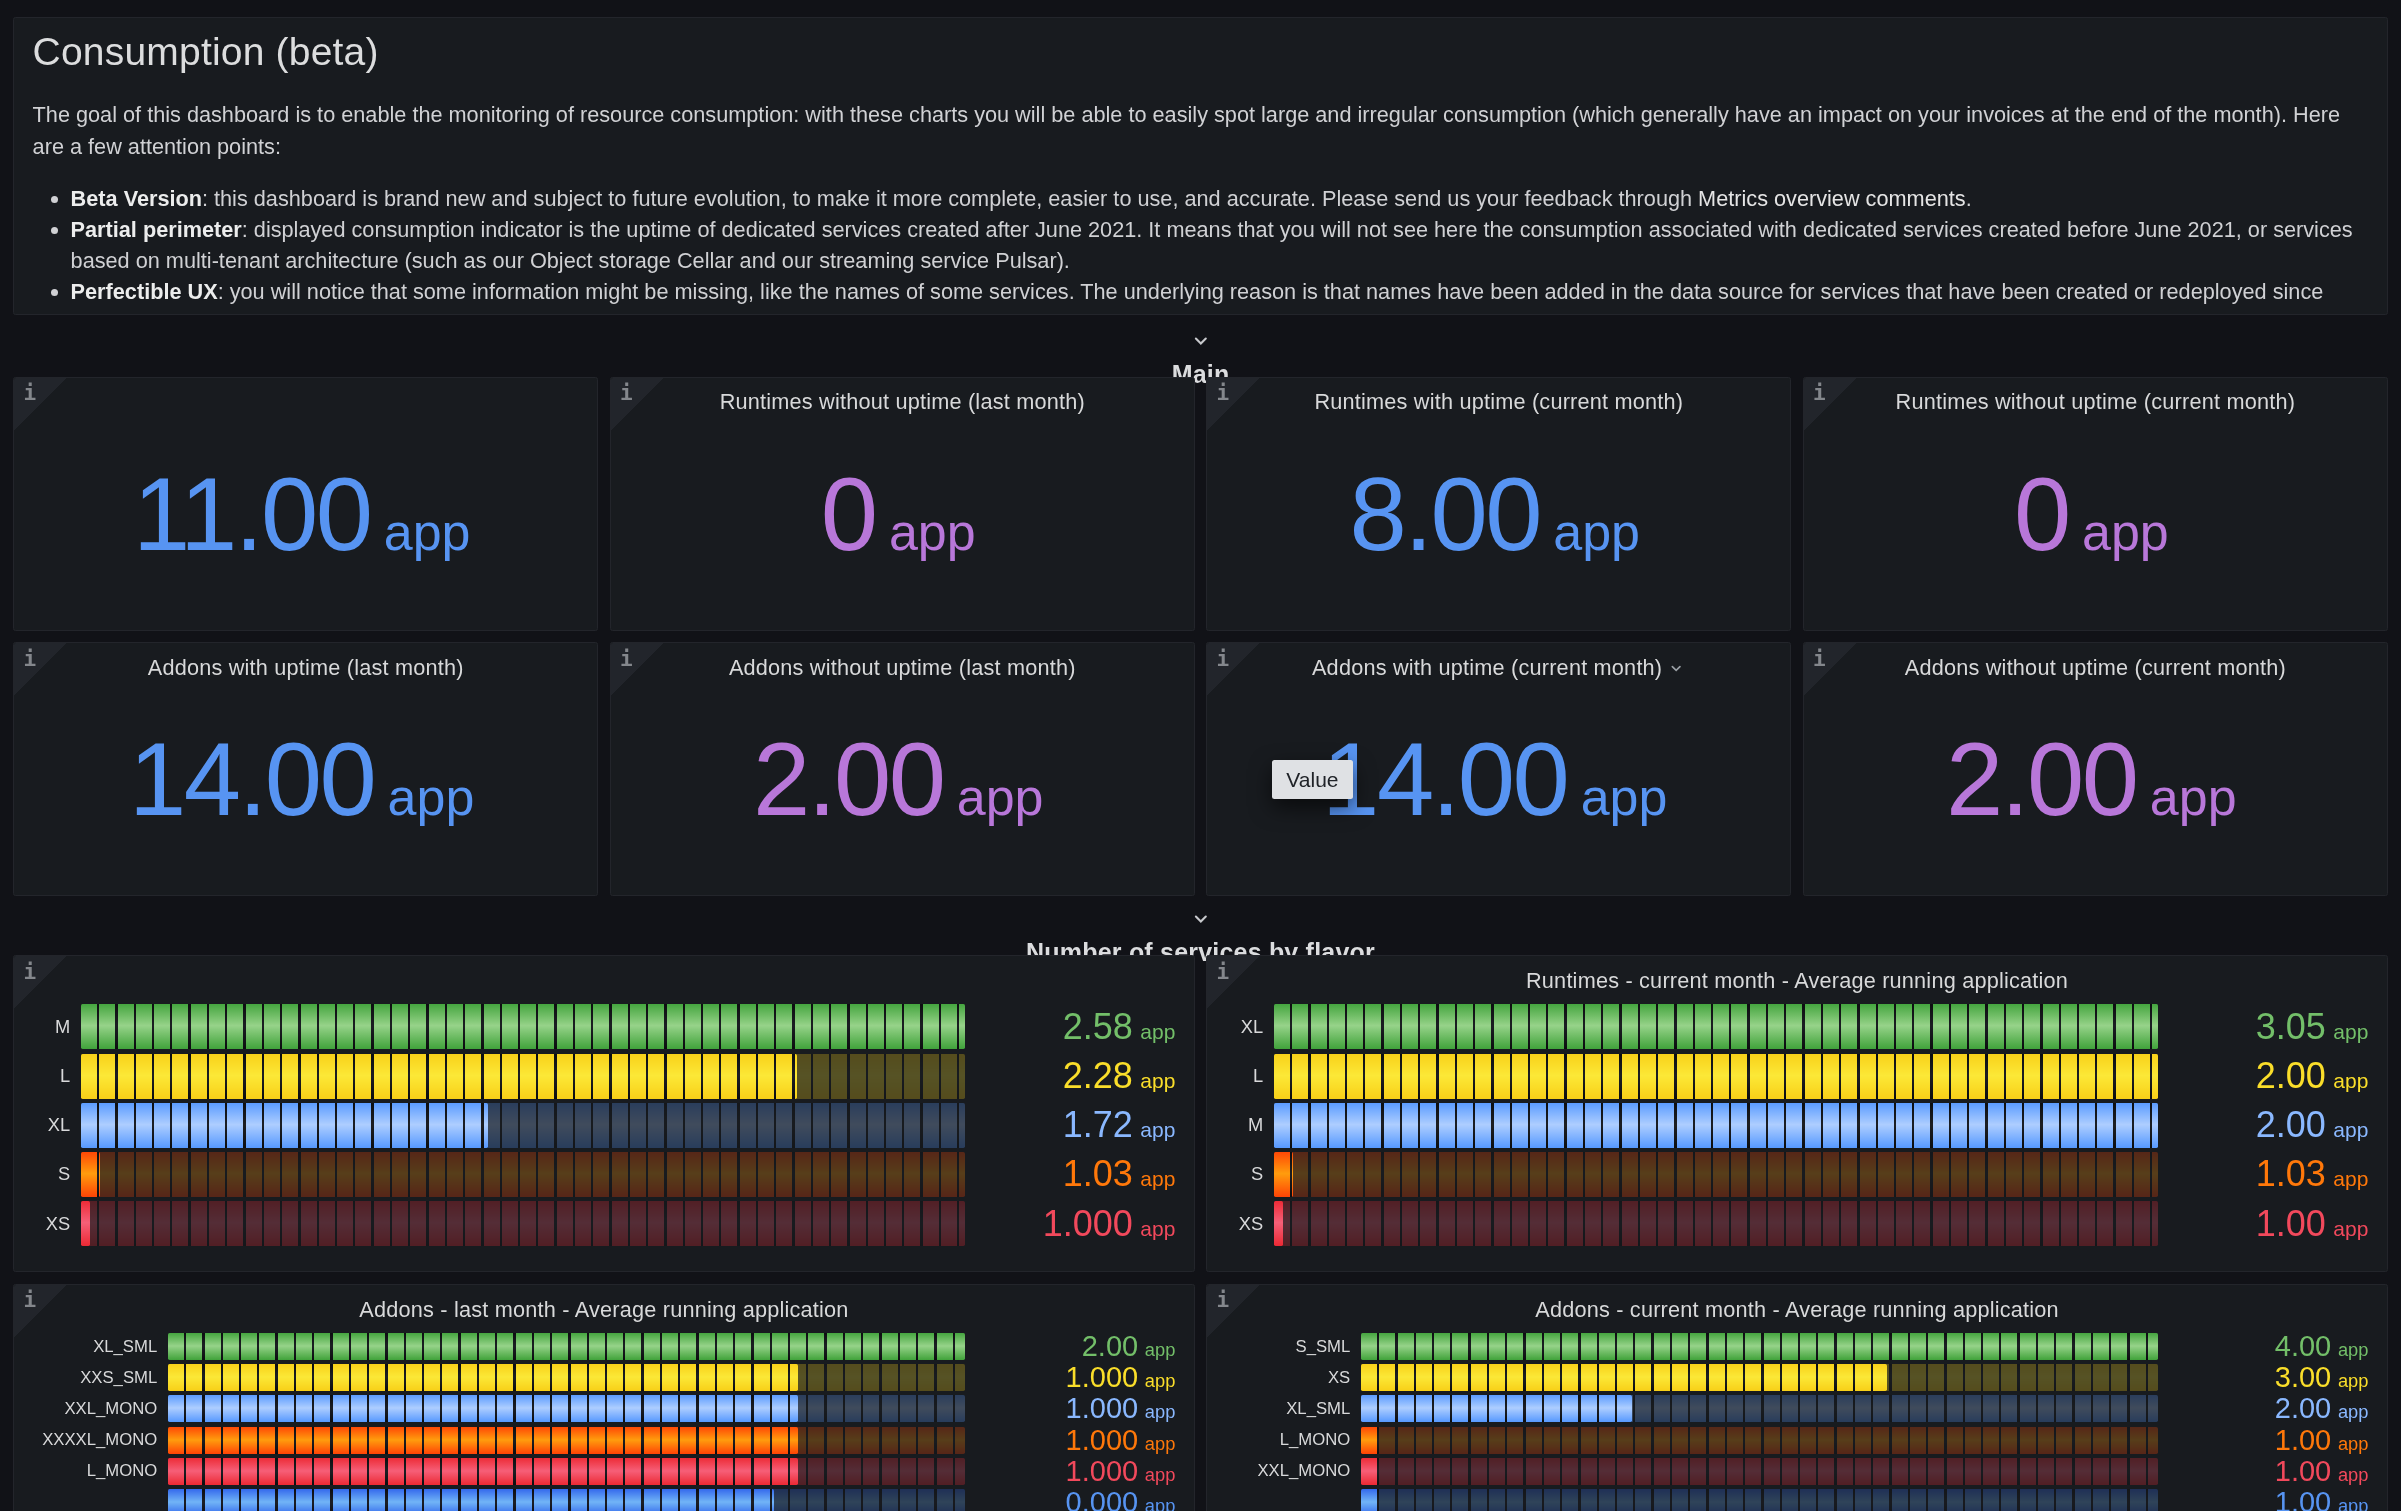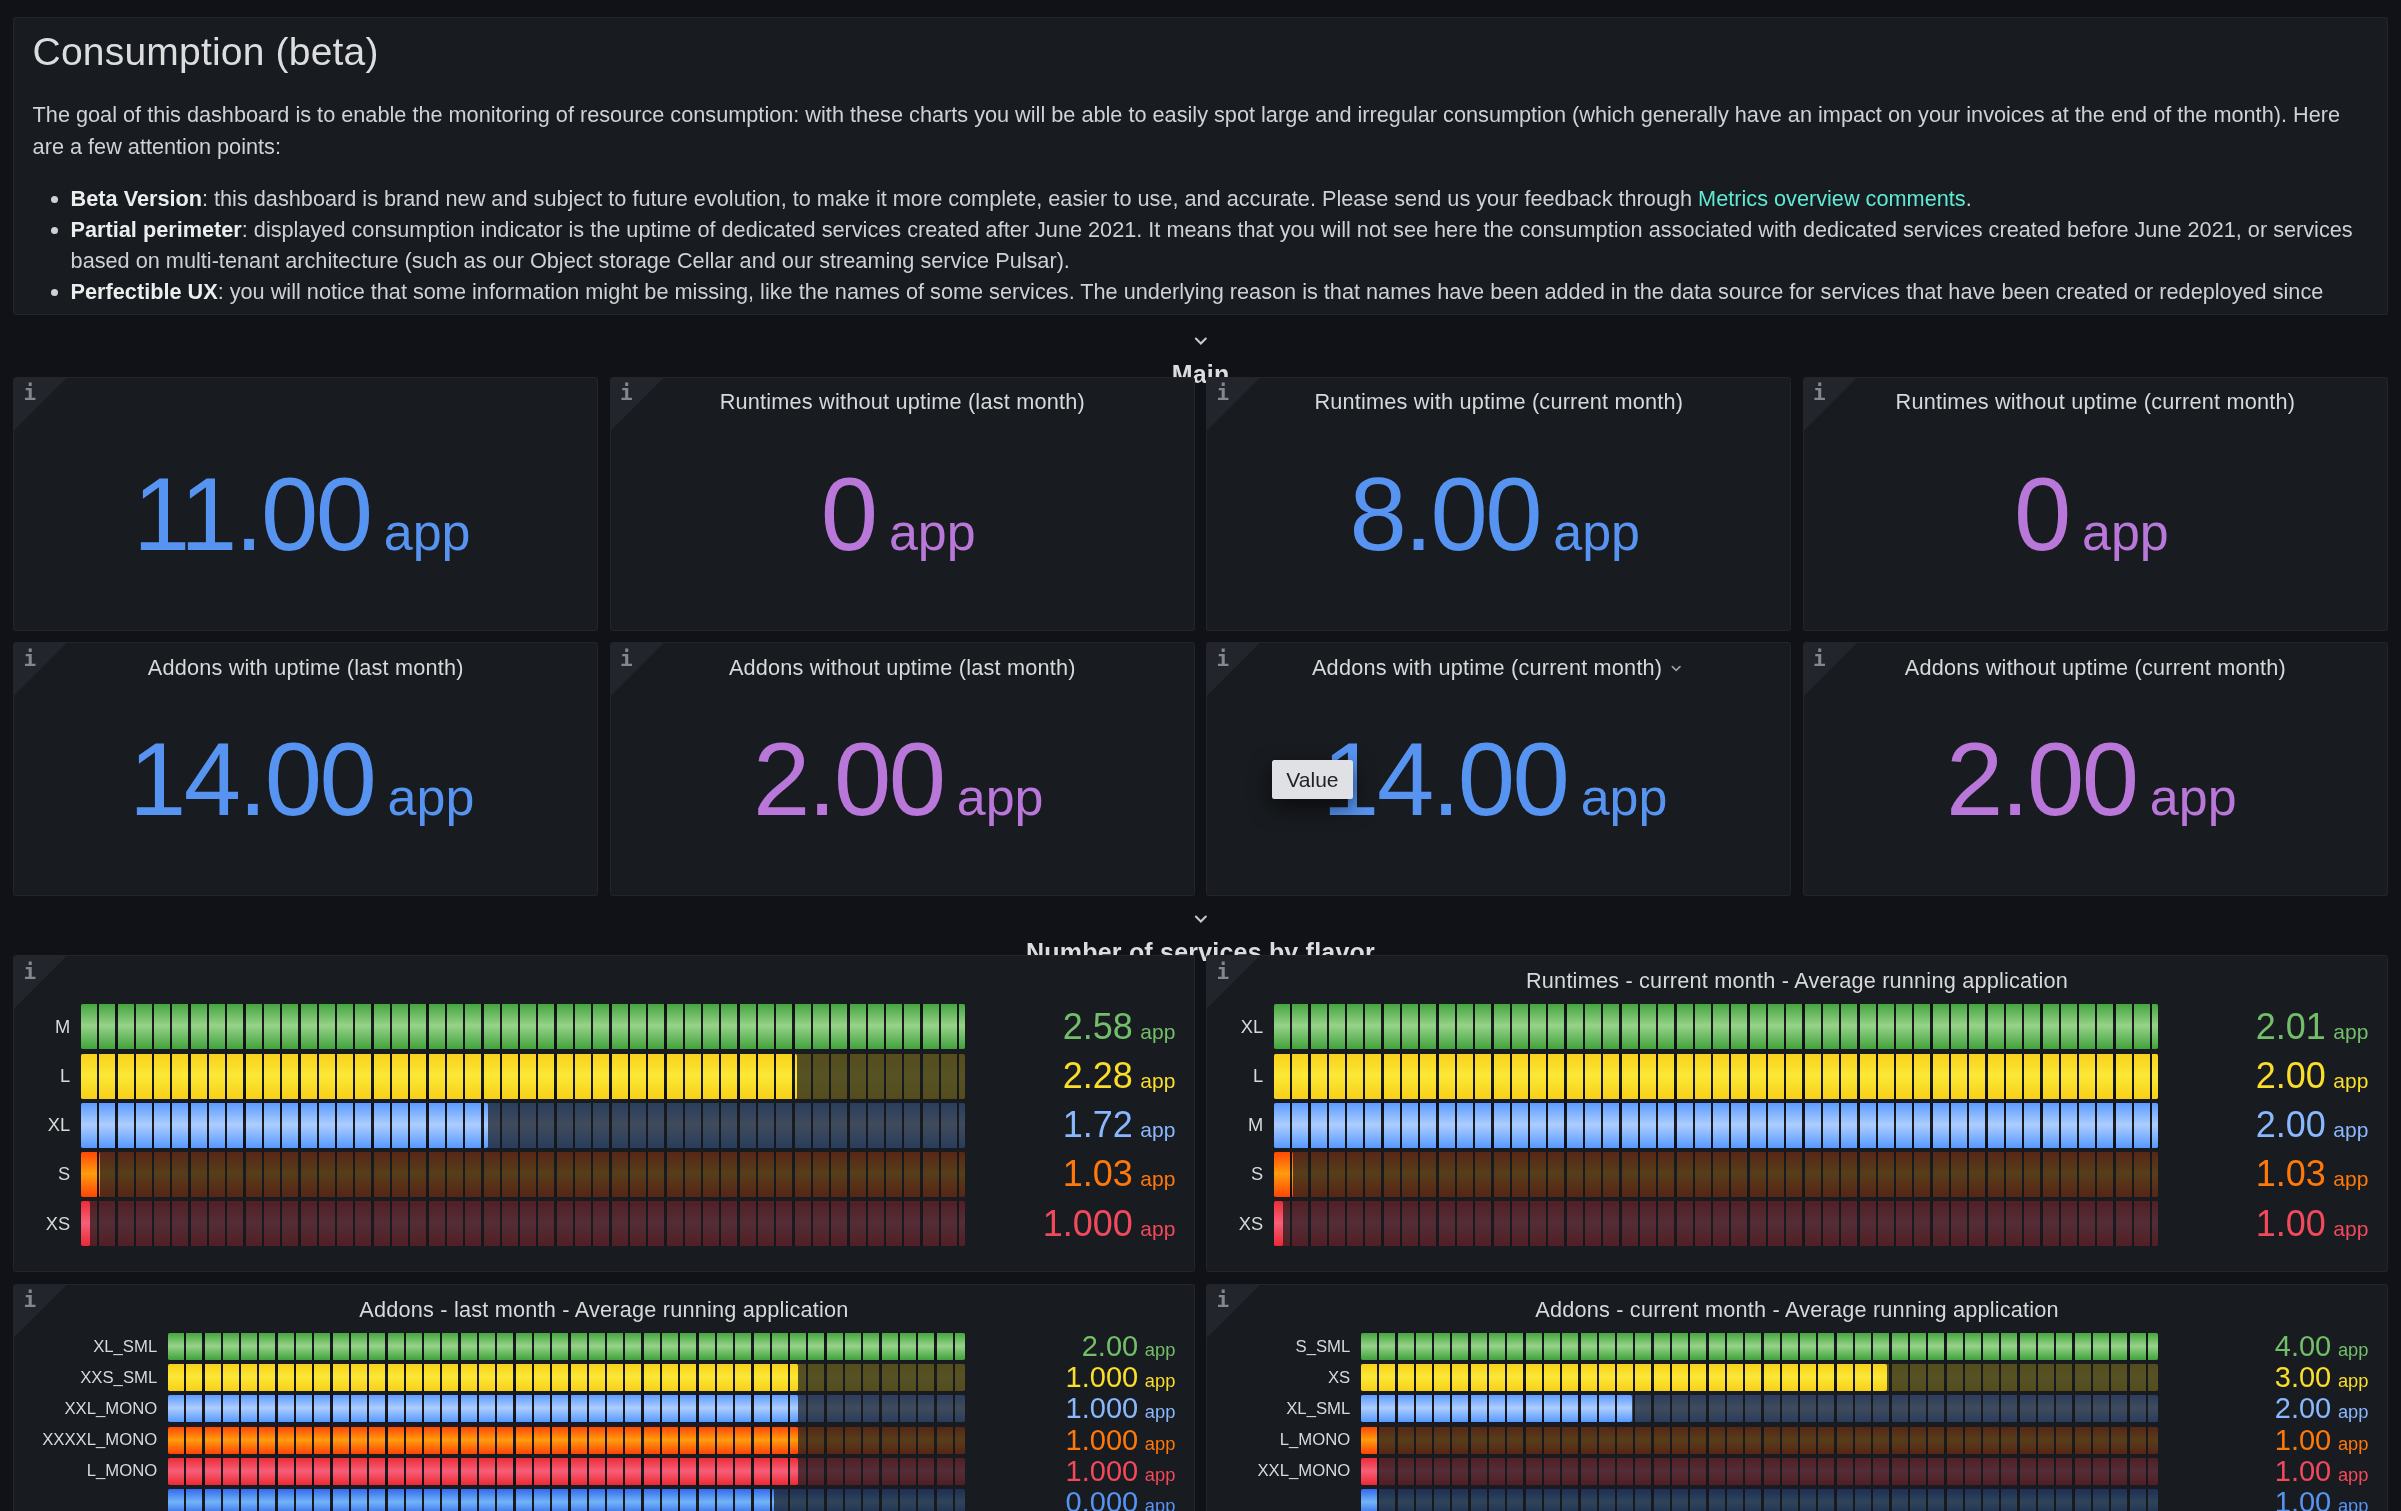--- a/index.html
+++ b/index.html
@@ -13,21 +13,21 @@
   .text-panel {
     margin:16.7px 13.3px 0; height:298px; overflow:hidden;
     background:#181b1f; border:0.8px solid #23252b; border-radius:2.5px;
     padding:10px 21.7px 0 18.3px;
   }
   .dash-title { font-size:39px; font-weight:500; color:#dcddde; line-height:48px; letter-spacing:0.2px; }
   .dash-desc { margin-top:23px; font-size:21.7px; line-height:32px; color:#d0d1d4; }
   .dash-bullets { margin-top:20px; padding-left:38px; font-size:21.7px; line-height:31px; color:#d0d1d4; }
   .dash-bullets li::marker { color:#d0d1d4; }
   .dash-bullets b { color:#eceded; }
-  .link { color:#5eead4; text-decoration:none; cursor:pointer; }
+  .link { color:#e5e5e5; text-decoration:none; cursor:pointer; }
   
   .row-header { display:flex; align-items:center; gap:8.3px; margin:15px 13.3px 10px; height:37px; cursor:pointer;flex-direction:column; }
   .row-header .chev { display:flex; align-items:center; }
   .row-header span.lbl { font-size:25px; font-weight:700; color:#dbdcde; letter-spacing:0.2px; }
   
   .panel-grid { display:flex; gap:11.7px; margin:0 13.3px; }
   .panel-grid.mt { margin-top:11.7px; }
   .panel {
     position:relative; flex:1; background:#181b1f;
     border:0.8px solid #23252b; border-radius:2.5px;
@@ -235,21 +235,21 @@
         <span class="i">i</span>
       </div>
     <div class="panel-title">Runtimes - current month - Average running application</div>
     <div class="bg-rows">
       <div class="bg-row">
         <div class="bg-label">XL</div>
         <div class="bg-bar" style="--c: #73BF69;">
             <div class="track dim"></div>
             <div class="track lit" style="width: 100%;"></div>
           </div>
-        <div class="bg-value" style="--c: #73BF69;"><span class="num">2.01</span><span class="unit">app</span></div>
+        <div class="bg-value" style="--c: #73BF69;"><span class="num">3.05</span><span class="unit">app</span></div>
       </div>
       <div class="bg-row">
         <div class="bg-label">L</div>
         <div class="bg-bar" style="--c: #FADE2A;">
             <div class="track dim"></div>
             <div class="track lit" style="width: 100%;"></div>
           </div>
         <div class="bg-value" style="--c: #FADE2A;"><span class="num">2.00</span><span class="unit">app</span></div>
       </div>
       <div class="bg-row">

